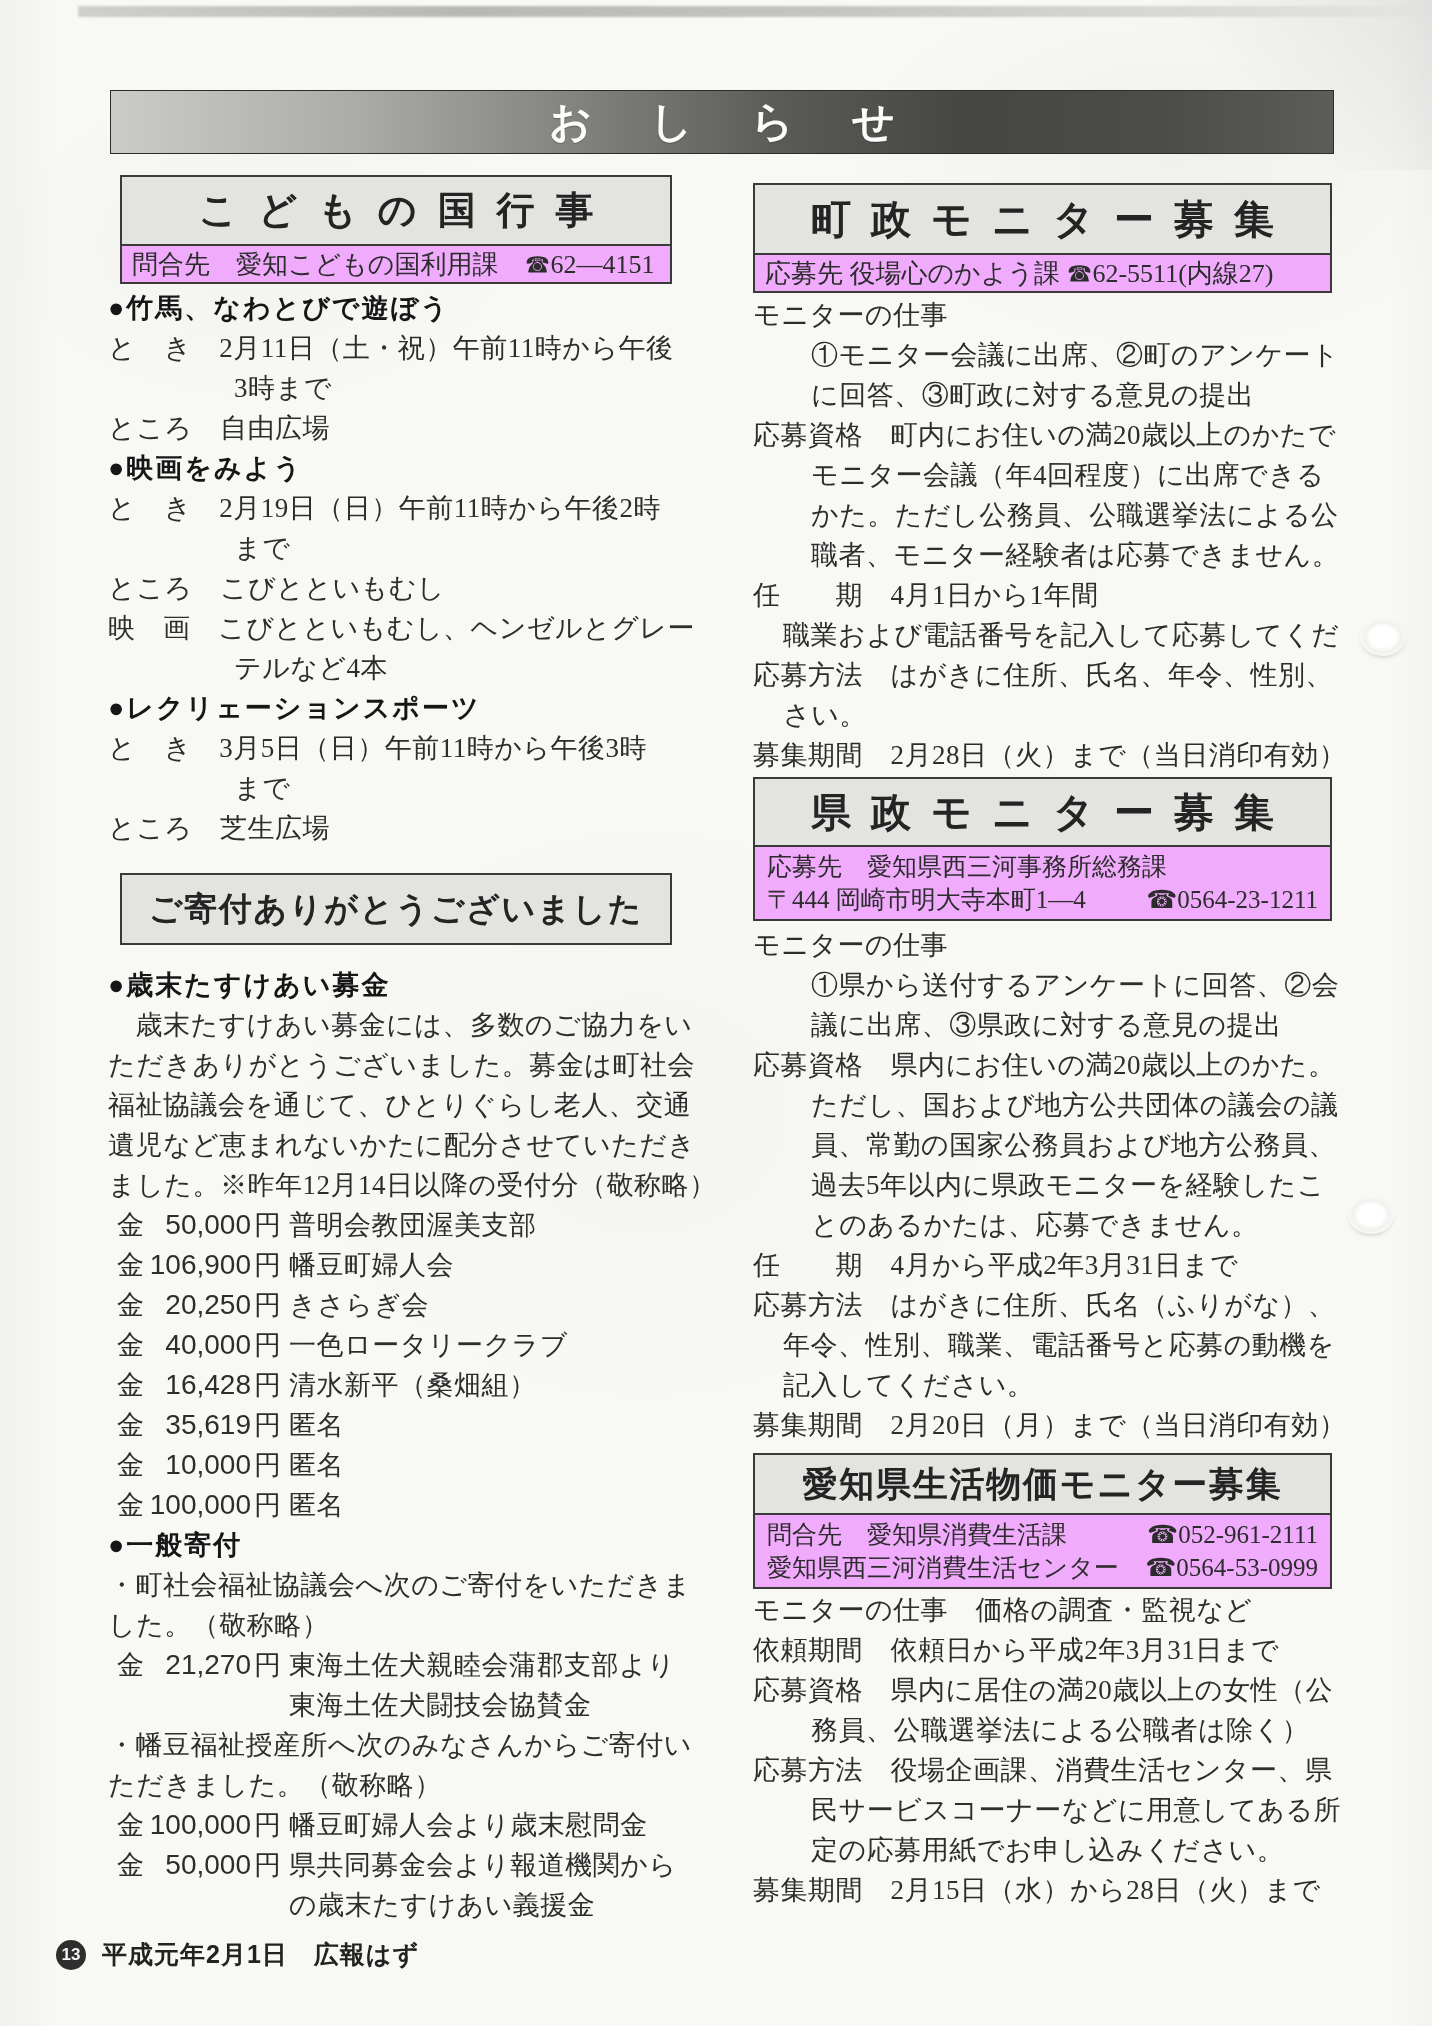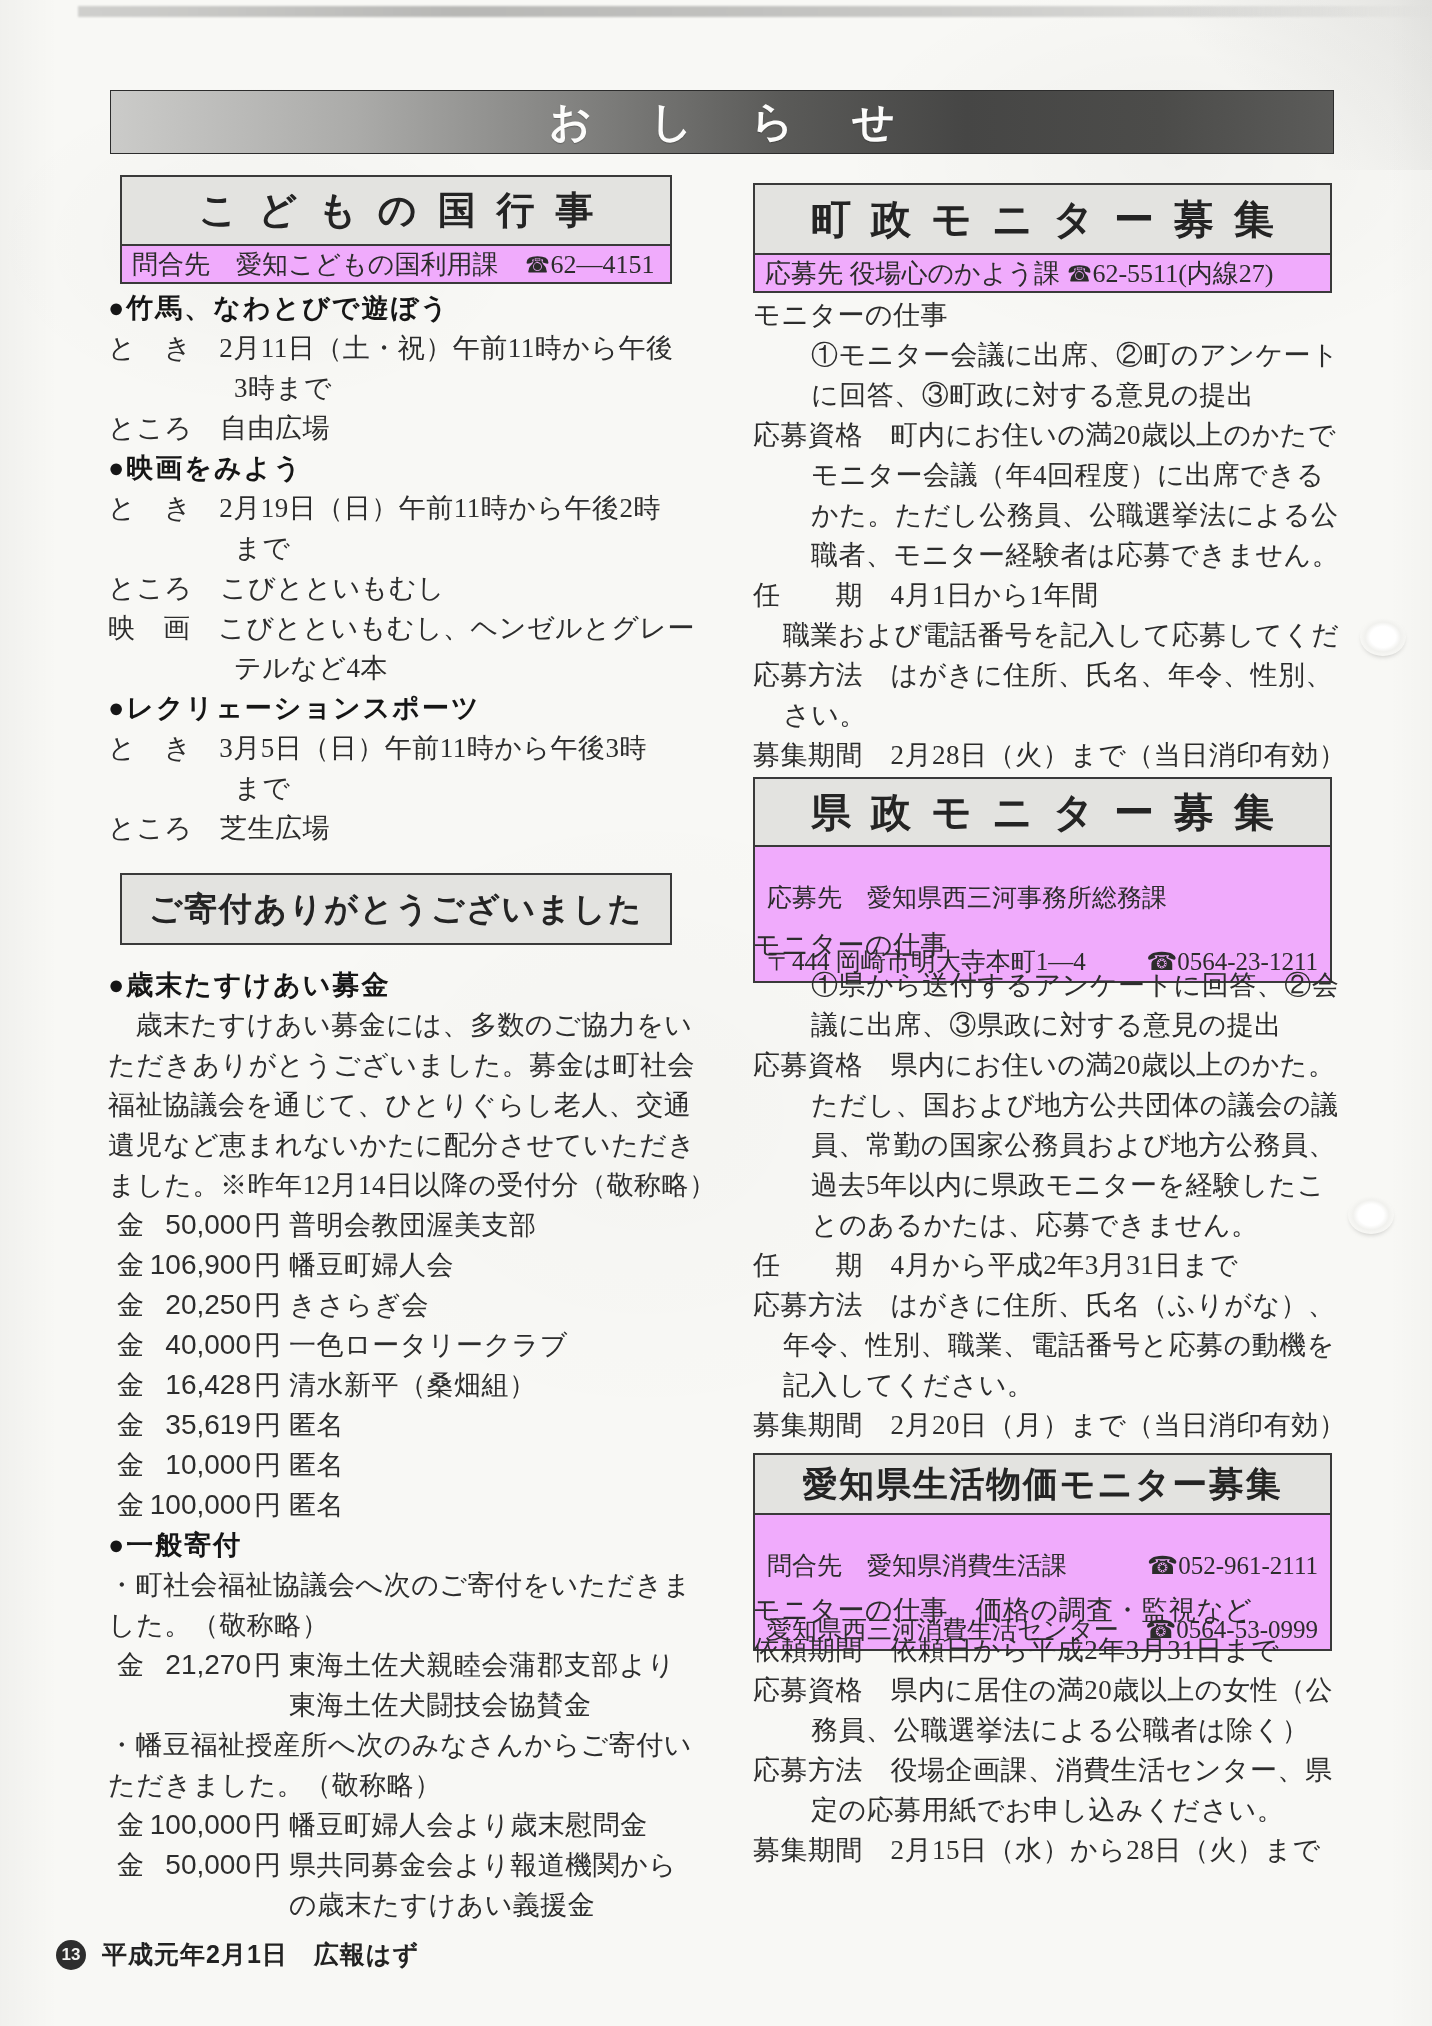--- a/index.html
+++ b/index.html
@@ -33,21 +33,21 @@
 
   
   .sec-box{position:absolute;border:2px solid #3a3a3a;background:#f0abfc;box-sizing:border-box;}
   .sec-title{background:#e3e3e0;display:flex;align-items:center;justify-content:center;
     font-weight:bold;color:#242424;}
   .sec-title.with-contact{border-bottom:2px solid #3a3a3a;}
   .t-serif{font-family:"Liberation Serif","DejaVu Serif",serif;}
   .t-gothic{font-family:"Liberation Sans","DejaVu Sans",sans-serif;}
   .sec-contact{display:flex;align-items:center;padding:0 10px;white-space:nowrap;color:#2c2c2c;}
   .sec-contact2{padding:3px 12px;color:#2c2c2c;}
-  .crow{display:flex;justify-content:space-between;font-size:25px;line-height:33px;white-space:nowrap;margin-top:31px;}
+  .crow{display:flex;justify-content:space-between;font-size:25px;line-height:33px;white-space:nowrap;}
 
   #box-kodomo{left:120px;top:175px;width:552px;}
   #box-kodomo .sec-title{height:67px;font-size:38px;letter-spacing:.55em;padding-left:.55em;}
   #box-kodomo .sec-contact{height:36px;font-size:26px;}
 
   #box-kifu{left:120px;top:873px;width:552px;}
   #box-kifu .sec-title{height:68px;font-size:33px;letter-spacing:.05em;}
 
   #box-chosei{left:753px;top:183px;width:579px;}
   #box-chosei .sec-title{height:68px;font-size:40px;letter-spacing:.5em;padding-left:.5em;}
@@ -267,20 +267,21 @@
           <span>☎0564-53-0999</span>
         </div>
       </div>
   </div>
   <div class="body" id="body-bukka">
       <div class="ln p">モニターの仕事　価格の調査・監視など</div>
       <div class="ln p">依頼期間　依頼日から平成2年3月31日まで</div>
       <div class="ln p">応募資格　県内に居住の満20歳以上の女性（公</div>
       <div class="ln i2">務員、公職選挙法による公職者は除く）</div>
       <div class="ln p">応募方法　役場企画課、消費生活センター、県</div>
+      <div class="ln i2">民サービスコーナーなどに用意してある所</div>
       <div class="ln i2">定の応募用紙でお申し込みください。</div>
       <div class="ln p">募集期間　2月15日（水）から28日（火）まで</div>
     </div>
 
   <div class="footer">
     <span class="page-circle">13</span>
     <span class="footer-text">平成元年2月1日　広報はず</span>
   </div>
 </div>
 

